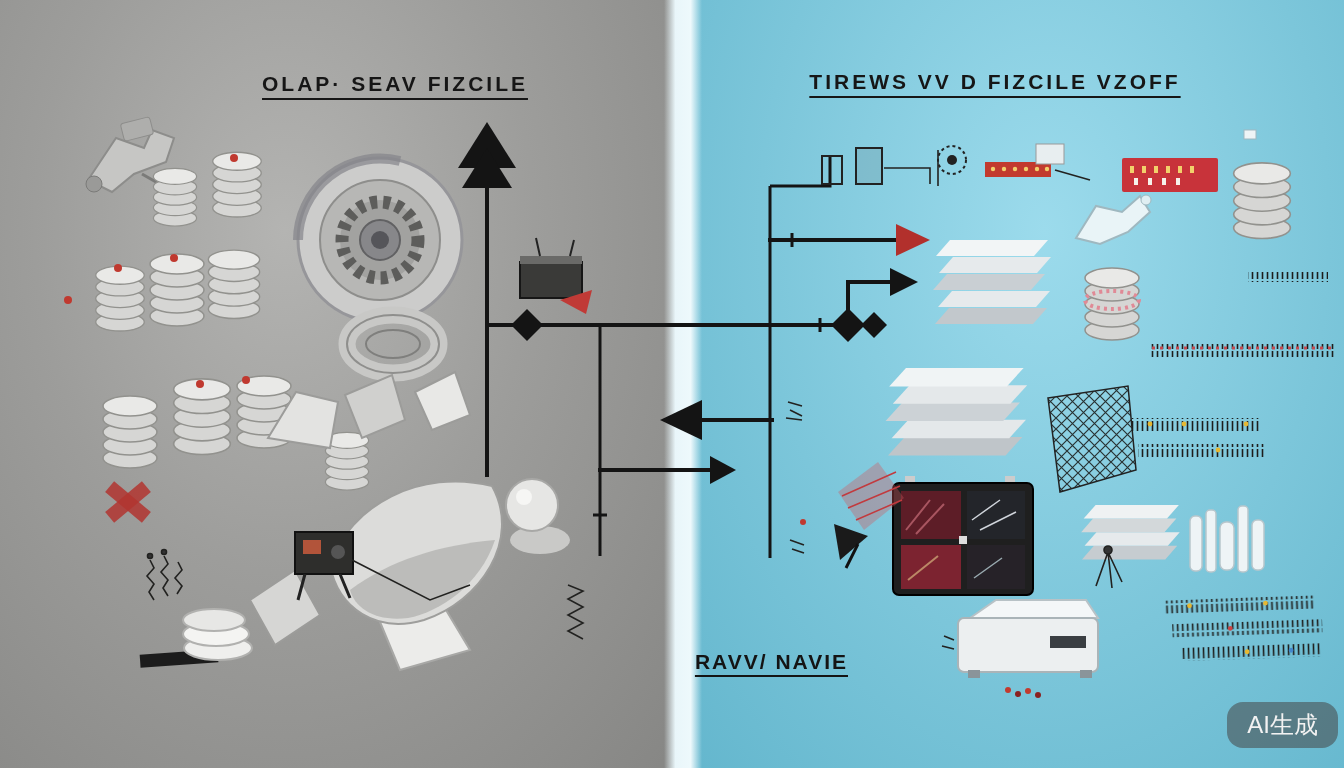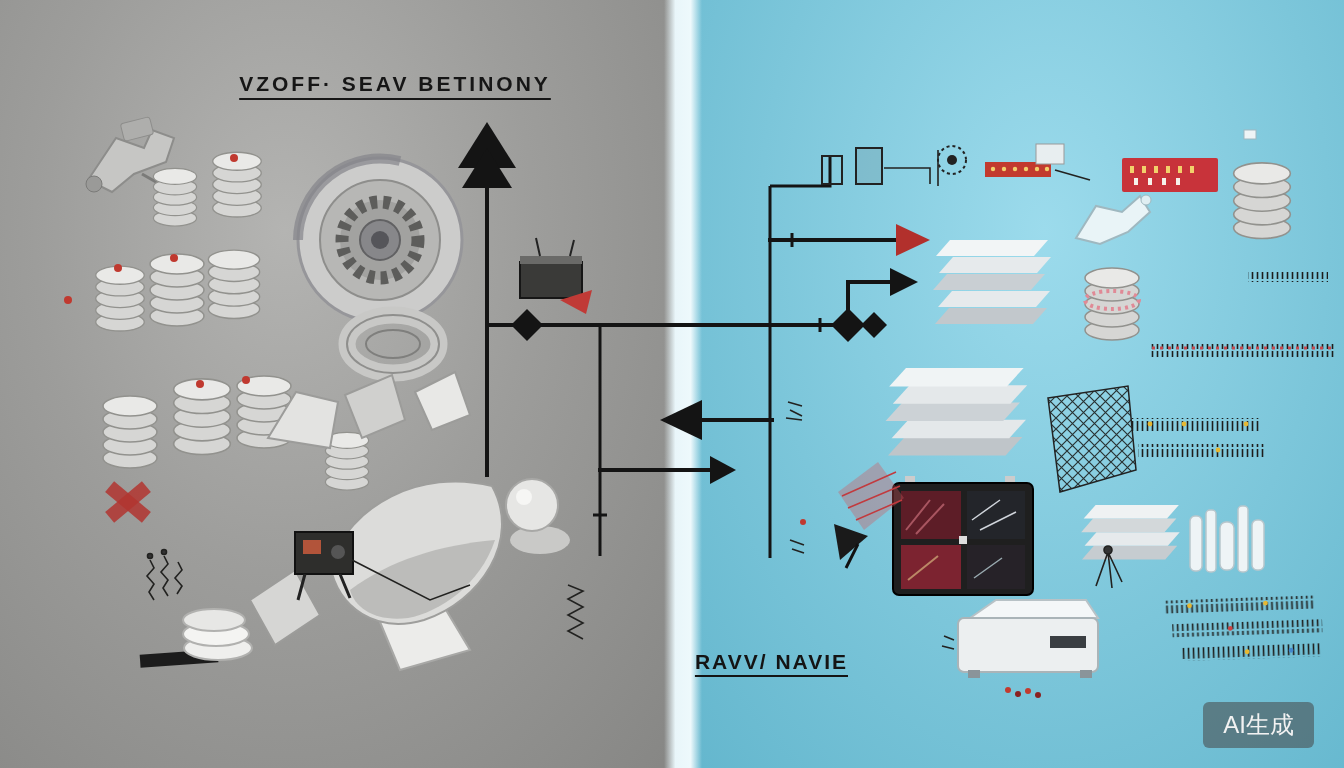--- a/index.html
+++ b/index.html
@@ -14,22 +14,22 @@
     background:linear-gradient(90deg, rgba(233,246,250,0) 0%, #e9f6fa 30%, #eef9fc 70%, rgba(233,246,250,0) 100%);}
   .art{position:absolute;inset:0;}
   .title{position:absolute;color:#161616;font-weight:bold;font-size:21px;
     letter-spacing:3px;text-align:center;text-decoration:underline;
     text-underline-offset:7px;text-decoration-thickness:2px;}
   .title-left{left:235px;top:72px;width:320px;}
   .title-right{left:795px;top:70px;width:400px;}
   .label-bottom{position:absolute;left:638px;top:650px;width:210px;
     color:#141414;font-weight:bold;font-size:21px;letter-spacing:2px;text-align:right;
     text-decoration:underline;text-underline-offset:6px;text-decoration-thickness:2px;}
-  .watermark{position:absolute;right:30px;bottom:20px;padding:7px 20px;
-    background:rgba(70,70,70,.55);color:#f2f2f2;font-size:24px;border-radius:6px;}
+  .watermark{position:absolute;right:6px;bottom:20px;padding:7px 20px;
+    background:rgba(70,70,70,.55);color:#f2f2f2;font-size:24px;border-radius:16px;}
   .coin{fill:#d6d6d4;stroke:#92928e;stroke-width:1.5;}
   .coinTop{fill:#e9e9e7;stroke:#92928e;stroke-width:1.5;}
   .ln{stroke:#141414;stroke-width:4;fill:none;stroke-linecap:square;}
   .ln3{stroke:#141414;stroke-width:3;fill:none;}
   .arrow{fill:#141414;stroke:none;}
   .sketch{stroke:#222220;stroke-width:1.6;fill:none;}
 </style>
 </head>
 <body>
 
@@ -329,18 +329,19 @@
       <rect x="968" y="670" width="12" height="8" fill="#8a949a"></rect>
       <rect x="1080" y="670" width="12" height="8" fill="#8a949a"></rect>
       <path class="sketch" d="M944,636 l10,4 M942,646 l12,3"></path>
       <circle cx="1008" cy="690" r="3" fill="#c23a2e"></circle>
         <circle cx="1018" cy="694" r="3" fill="#8a2020"></circle>
       <circle cx="1028" cy="691" r="3" fill="#c23a2e"></circle>
         <circle cx="1038" cy="695" r="3" fill="#8a2020"></circle>
     </g>
   </svg>
 
-  <div class="title title-left">VZOFF· SEAV BETINONY</div>
+  <div class="title title-left">OLAP· SEAV FIZCILE</div>
+  <div class="title title-right">TIREWS VV D FIZCILE VZOFF</div>
   <div class="label-bottom">RAVV/ NAVIE</div>
   <div class="watermark">
     <span>AI生成</span>
   </div>
 </div>
 
 </body></html>

